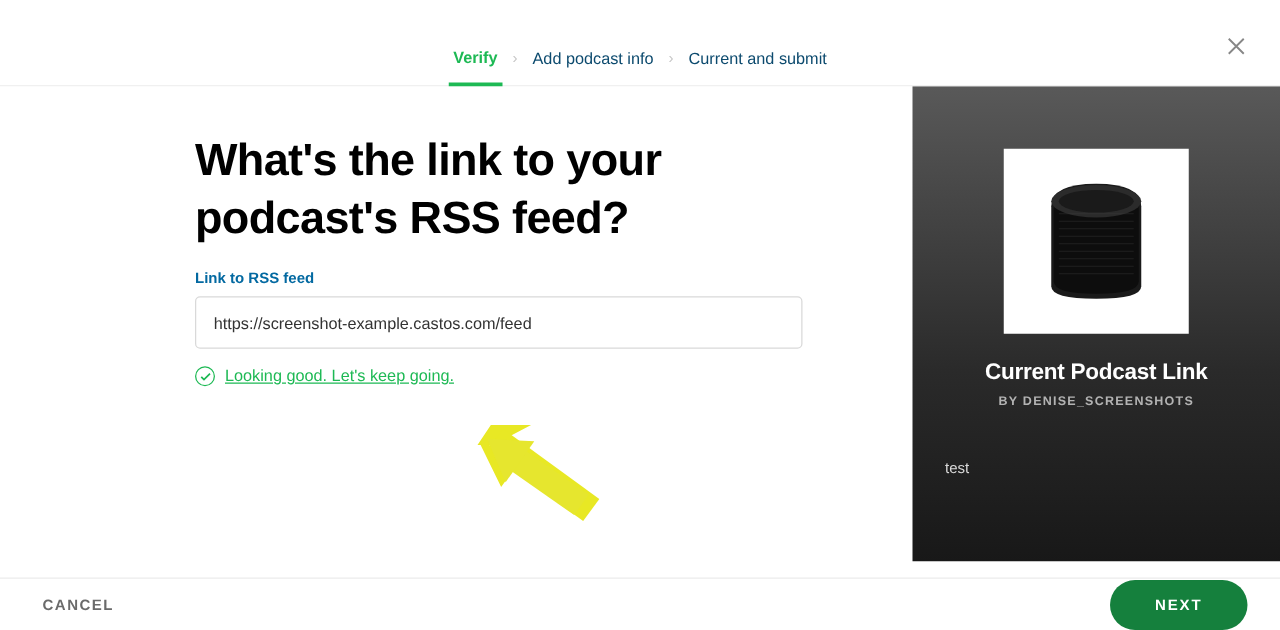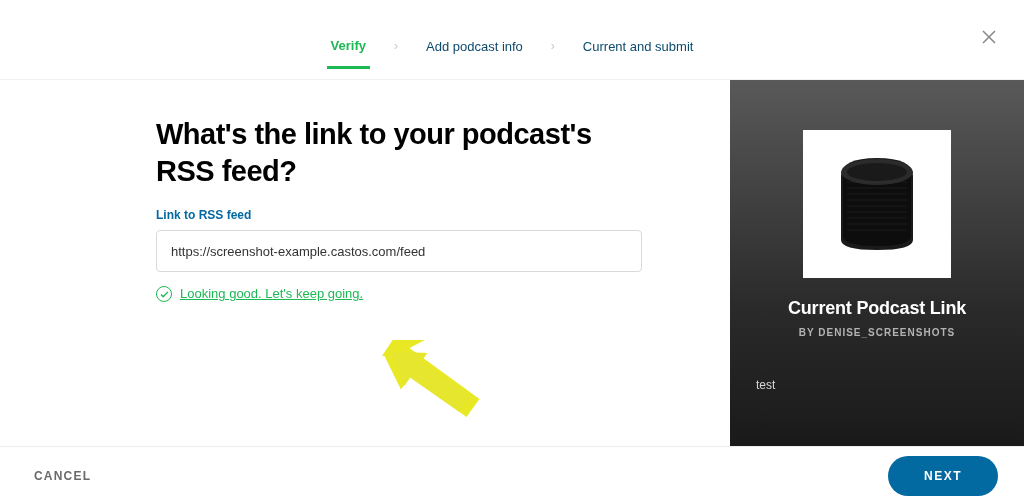--- a/index.html
+++ b/index.html
@@ -27,24 +27,24 @@
       right: 26px;
       width: 18px;
       height: 18px;
       cursor: pointer;
       color: #878787;
     }
     .close-btn svg { width: 100%; height: 100%; }
     .steps {
       display: flex;
       justify-content: center;
-      gap: 24px;
+      gap: 8px;
       align-items: center;
       margin-top: 12px;
-      padding-bottom: 19px;
+      padding-bottom: 8px;
       border-bottom: 1px solid #f0f0f0;
     }
     .step {
       font-size: 13px;
       color: #0c4a6e;
       padding: 6px 4px;
     }
     .step.active {
       color: #1db954;
       font-weight: 700;
@@ -58,21 +58,21 @@
     }
     .content {
       display: flex;
       height: 380px;
     }
     .left {
       flex: 1;
       padding: 36px 40px 0 156px;
     }
     .heading {
-      font-size: 29px;
+      font-size: 36px;
       font-weight: 800;
       line-height: 1.28;
       letter-spacing: -0.5px;
       color: #000;
       margin-bottom: 18px;
       max-width: 450px;
     }
     .desc {
       font-size: 13px;
       line-height: 1.55;
@@ -163,37 +163,37 @@
       font-size: 12px;
       align-self: flex-start;
       margin-top: 40px;
       margin-left: 2px;
     }
     .footer {
       position: absolute;
       left: 0;
       right: 0;
       bottom: 0;
-      height: 58px;
+      height: 42px;
       border-top: 1px solid #ececec;
       display: flex;
       align-items: center;
       justify-content: space-between;
       padding: 0 26px 0 34px;
       background: #fff;
     }
     .cancel {
       color: #6a6a6a;
       font-size: 12px;
       font-weight: 700;
       letter-spacing: 1.2px;
       cursor: pointer;
     }
     .next-btn {
-      background: #0369a1;
+      background: #15803d;
       border: none;
       border-radius: 22px;
       height: 40px;
       padding: 0 36px;
       color: #fff;
       font-size: 12px;
       font-weight: 700;
       letter-spacing: 1.5px;
       cursor: pointer;
     }

